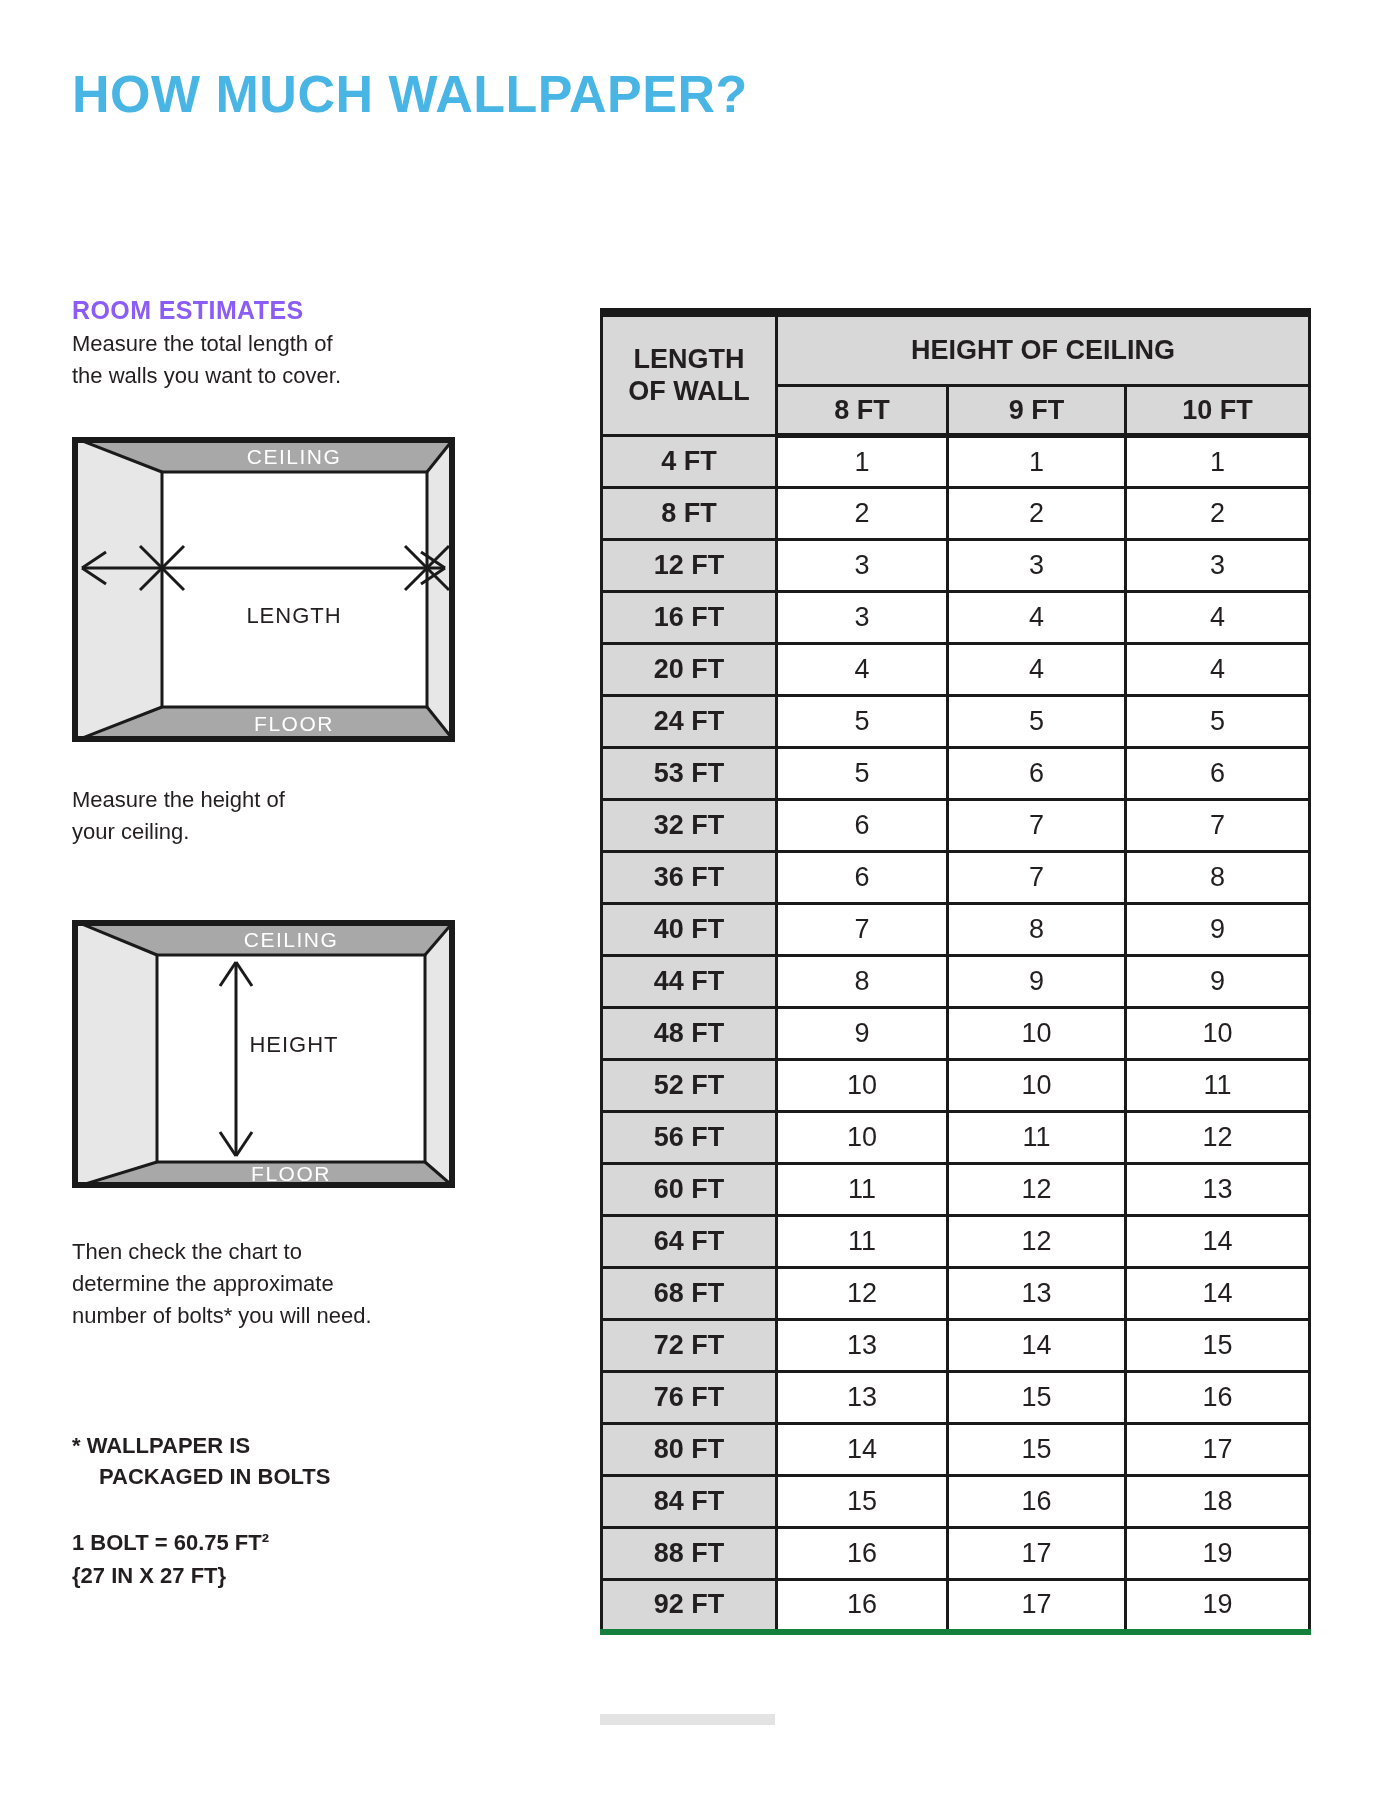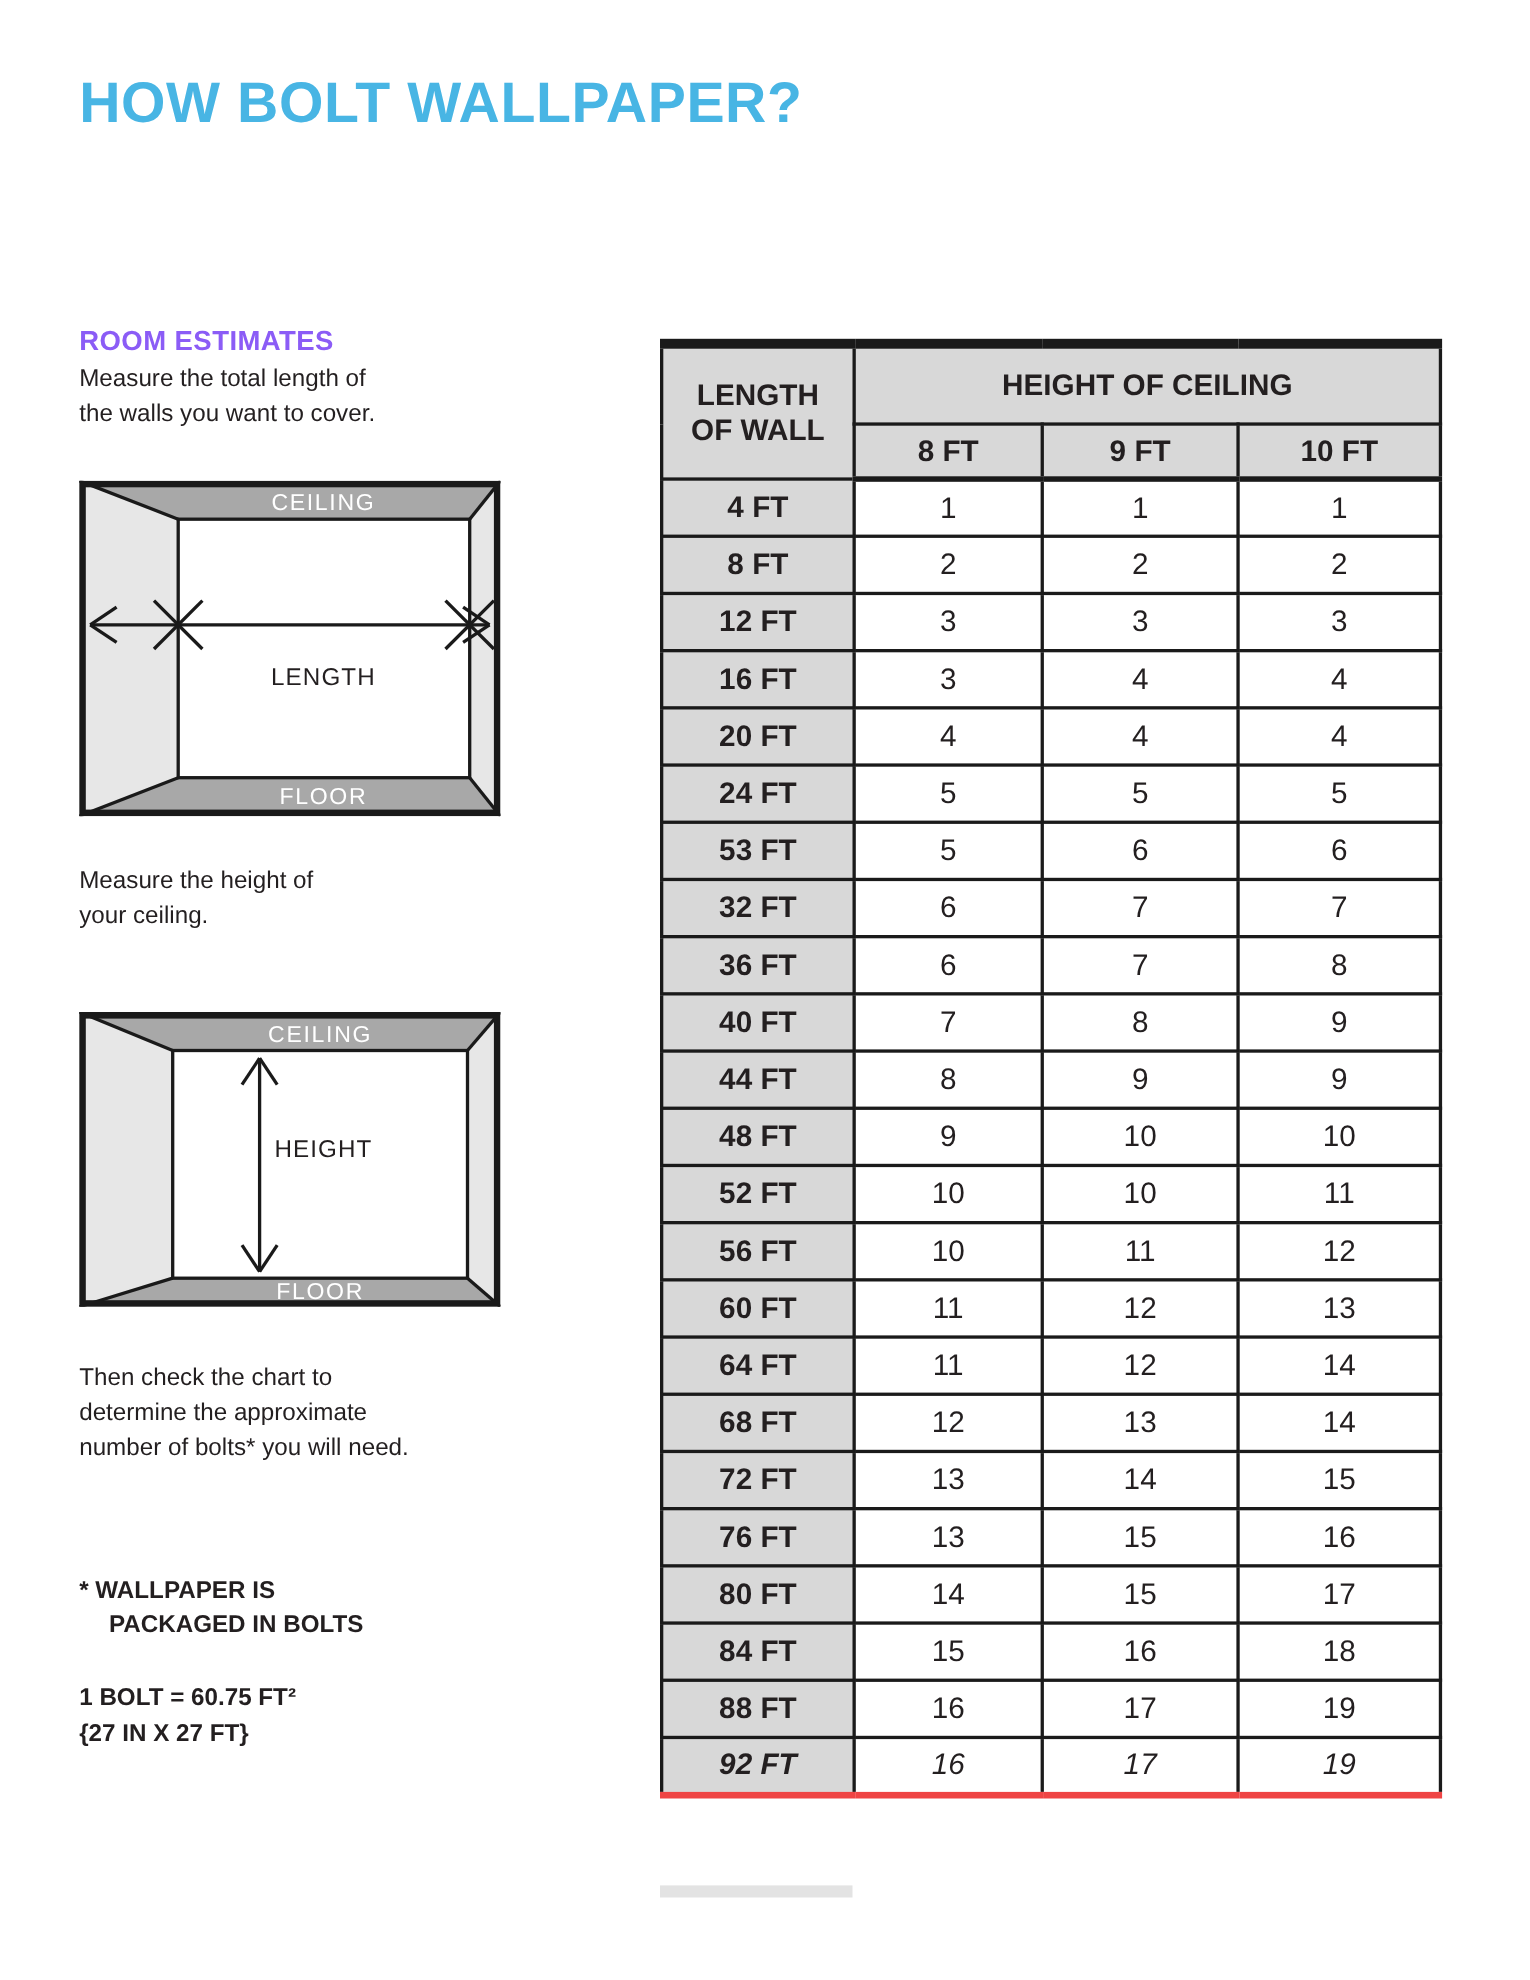--- a/index.html
+++ b/index.html
@@ -67,34 +67,34 @@
   th.col1-header {
     border-left: none;
     border-right: 8px solid #1a1a1a;
     border-bottom: 5px solid #1a1a1a;
     line-height: 1.18;
   }
   th.group-header { border-bottom: 4px solid #1a1a1a; margin-left: 20px; }
   tr.hdr-row-2 th { height: 50px; border-bottom: 5px solid #1a1a1a; }
   tbody th { border-left: none; border-right: 8px solid #1a1a1a; }
   tbody tr { height: 52px; }
-  tbody tr:last-child th, tbody tr:last-child td { border-bottom: 6px solid #ef4444; font-style: italic; }
+  tbody tr:last-child th, tbody tr:last-child td { border-bottom: 6px solid #15803d; }
   .table-footer-strip {
     position: absolute;
     left: 600px; top: 1714px;
     width: 175px; height: 11px;
     background: #e3e3e3;
   }
 </style>
 </head>
 <body>
 
 <div class="canvas">
 
-  <h1 class="page-title">HOW BOLT WALLPAPER?</h1>
+  <h1 class="page-title">HOW MUCH WALLPAPER?</h1>
 
   <div class="section-heading heading-left">ROOM ESTIMATES</div>
 
   <div class="body-para" style="top:328px;">
     <div>Measure the total length of</div>
     <div>the walls you want to cover.</div>
   </div>
 
   <svg class="diagram" style="top:437px;" width="383" height="305" viewBox="0 0 383 305">
     <rect x="0" y="0" width="383" height="305" fill="#ffffff"></rect>

